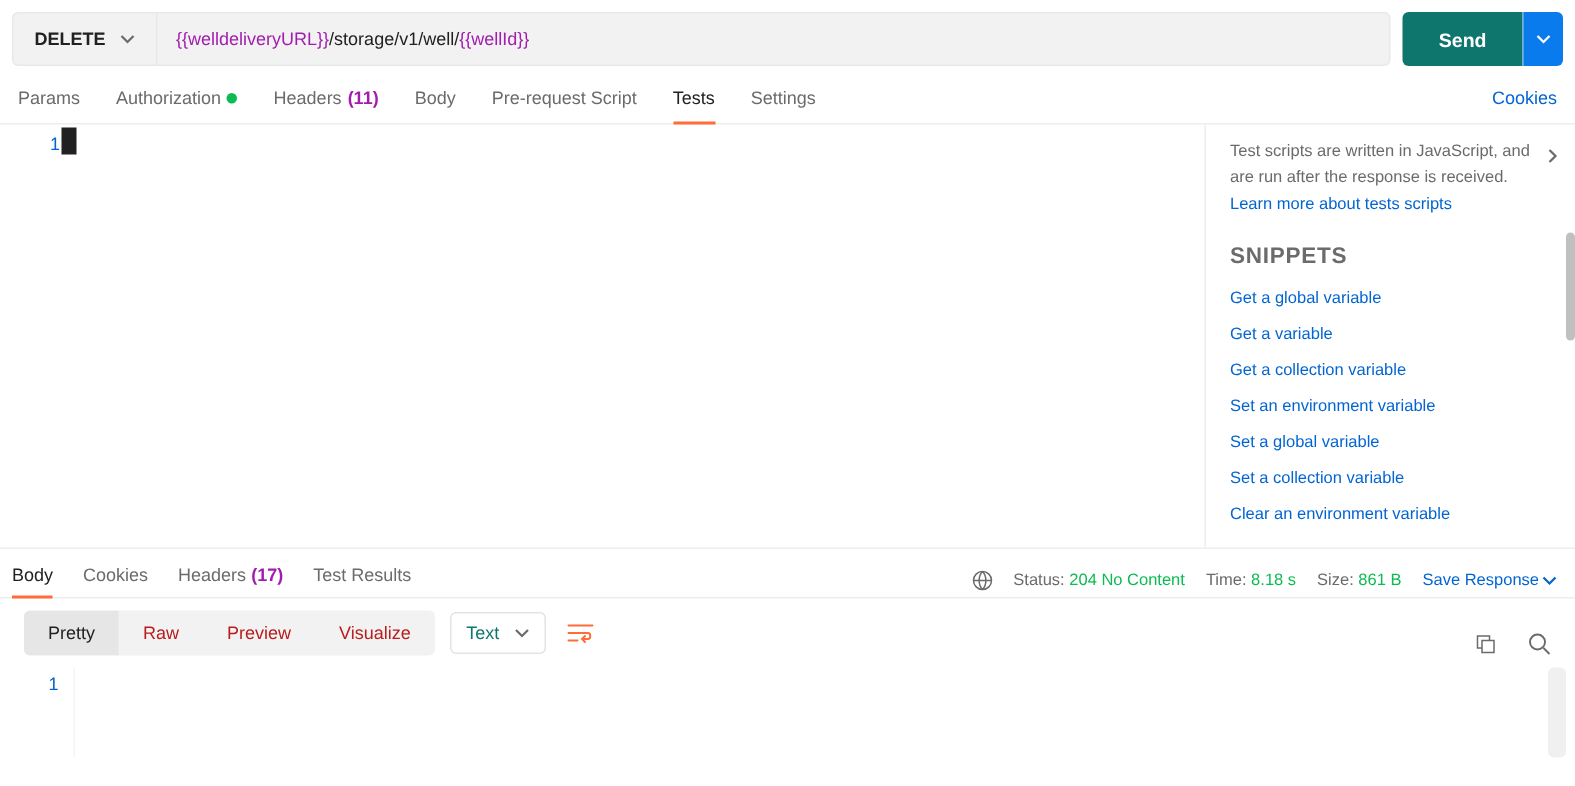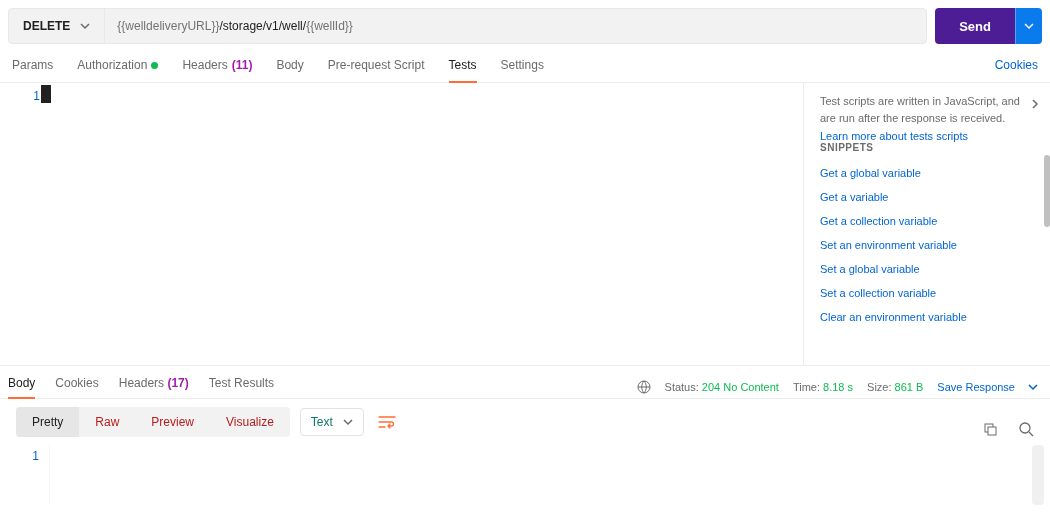--- a/index.html
+++ b/index.html
@@ -2,23 +2,23 @@
 <html><head>
 <meta charset="utf-8">
 <style>
 * { box-sizing: border-box; margin: 0; padding: 0; font-family: -apple-system, BlinkMacSystemFont, "Segoe UI", sans-serif; }
 body { width: 1050px; height: 524px; background: #fff; font-size: 12px; color: #212121; }
 
 .request-bar { display: flex; gap: 8px; padding: 8px 8px 0 8px; }
 .url-group { flex: 1; display: flex; background: #f2f2f2; border: 1px solid #e8e8e8; border-radius: 4px; overflow: hidden; height: 36px; }
 .method-select { display: flex; align-items: center; gap: 10px; padding: 0 14px; font-weight: 600; font-size: 12px; border-right: 1px solid #e8e8e8; cursor: pointer; }
 .url-input { flex: 1; display: flex; align-items: center; padding: 0 12px; font-size: 12px; }
-.var { color: #737373; }
+.var { color: #a21caf; }
 .send-group { display: flex; }
-.send-btn { background: #4c1d95; color: #fff; border: none; font-weight: 600; padding: 0 24px; border-radius: 4px 0 0 4px; cursor: pointer; font-size: 13px; }
+.send-btn { background: #0f766e; color: #fff; border: none; font-weight: 600; padding: 0 24px; border-radius: 4px 0 0 4px; cursor: pointer; font-size: 13px; }
 .send-drop { background: #097bed; color: #fff; border: none; border-left: 1px solid rgba(255,255,255,0.3); padding: 0 8px; border-radius: 0 4px 4px 0; cursor: pointer; display: flex; align-items: center; }
 
 .tabs-row { display: flex; justify-content: space-between; padding: 14px 12px 0 12px; border-bottom: 1px solid #ededed; }
 .tabs { display: flex; gap: 24px; }
 .tab { padding-bottom: 10px; font-size: 12px; color: #6b6b6b; cursor: pointer; position: relative; display: flex; align-items: center; gap: 4px; justify-content: flex-end; }
 .tab.active { color: #212121; }
 .tab.active::after { content: ''; position: absolute; bottom: -1px; left: 0; right: 0; height: 2px; background: #ff6c37; }
 .dot { width: 7px; height: 7px; border-radius: 50%; background: #0cbb52; display: inline-block; }
 .count { color: #a21caf; font-weight: bold; }
 .cookies-link { color: #0265d2; cursor: pointer; padding-bottom: 10px; }
@@ -27,33 +27,33 @@
 .editor-pane { flex: 1; display: flex; border-right: 1px solid #ededed; }
 .gutter { width: 50px; text-align: right; padding: 6px 10px 6px 6px; color: #0265d2; font-family: monospace; font-size: 12px; position: relative; }
 .gutter-marker { position: absolute; top: 2px; right: -1px; width: 10px; height: 18px; background: #212121; }
 .code-area { flex: 1; position: relative; }
 .vscroll { position: absolute; right: 0; top: 0; bottom: 0; width: 12px; }
 
 .side-panel { width: 246px; padding: 10px 6px 10px 16px; font-size: 11px; position: relative; overflow: hidden; }
 .side-desc { color: #6b6b6b; line-height: 1.5; padding-right: 24px; }
 .learn-link { color: #0265d2; display: block; margin-top: 4px; cursor: pointer; }
 .chevron-collapse { position: absolute; right: 10px; top: 14px; cursor: pointer; color: #6b6b6b; }
-.side-heading { color: #6b6b6b; font-size: 10px; font-weight: 600; letter-spacing: 0.5px; }
+.side-heading { color: #6b6b6b; font-size: 15px; font-weight: 600; margin-top: 20px; letter-spacing: 0.5px; }
 .snippet-list { margin-top: 8px; }
 .snippet { color: #0265d2; padding: 6px 0; font-size: 11px; cursor: pointer; }
 .side-scroll { position: absolute; right: 0; top: 72px; width: 6px; height: 72px; background: #c0c0c0; border-radius: 3px; }
 
 .resp-tabs-row { display: flex; justify-content: space-between; align-items: center; padding: 10px 12px 0 8px; }
 .resp-tabs { display: flex; gap: 20px; }
 .resp-tab { padding-bottom: 8px; font-size: 12px; color: #6b6b6b; cursor: pointer; position: relative; }
 .resp-tab.active { color: #212121; }
 .resp-tab.active::after { content: ''; position: absolute; bottom: -1px; left: 0; right: 0; height: 2px; background: #ff6c37; }
 .resp-meta { display: flex; align-items: center; gap: 14px; font-size: 11px; color: #6b6b6b; }
 .meta-val { color: #0cbb52; }
-.save-resp { color: #0265d2; cursor: pointer; display: flex; align-items: center; gap: 13px; }
+.save-resp { color: #0265d2; cursor: pointer; display: flex; align-items: center; gap: 2px; }
 
 .resp-toolbar { display: flex; justify-content: space-between; align-items: flex-end; padding: 8px 16px; border-top: 1px solid #ededed; }
 .resp-left { display: flex; align-items: center; gap: 0; }
 .view-btns { display: flex; background: #f2f2f2; border-radius: 4px; overflow: hidden; }
 .view-btn { padding: 8px 16px; font-size: 12px; color: #b91c1c; cursor: pointer; }
 .view-btn.active { background: #e6e6e6; color: #212121; }
 .lang-select { margin-left: 10px; padding: 6px 10px; border: 1px solid #e3e3e3; border-radius: 4px; display: flex; align-items: center; gap: 10px; font-size: 12px; color: #0f766e; cursor: pointer; }
 .wrap-icon { margin-left: 10px; color: #ff6c37; cursor: pointer; padding: 4px; }
 .resp-right { display: flex; gap: 20px; align-items: center; }
 .icon-btn { cursor: pointer; color: #6b6b6b; display: flex; }

